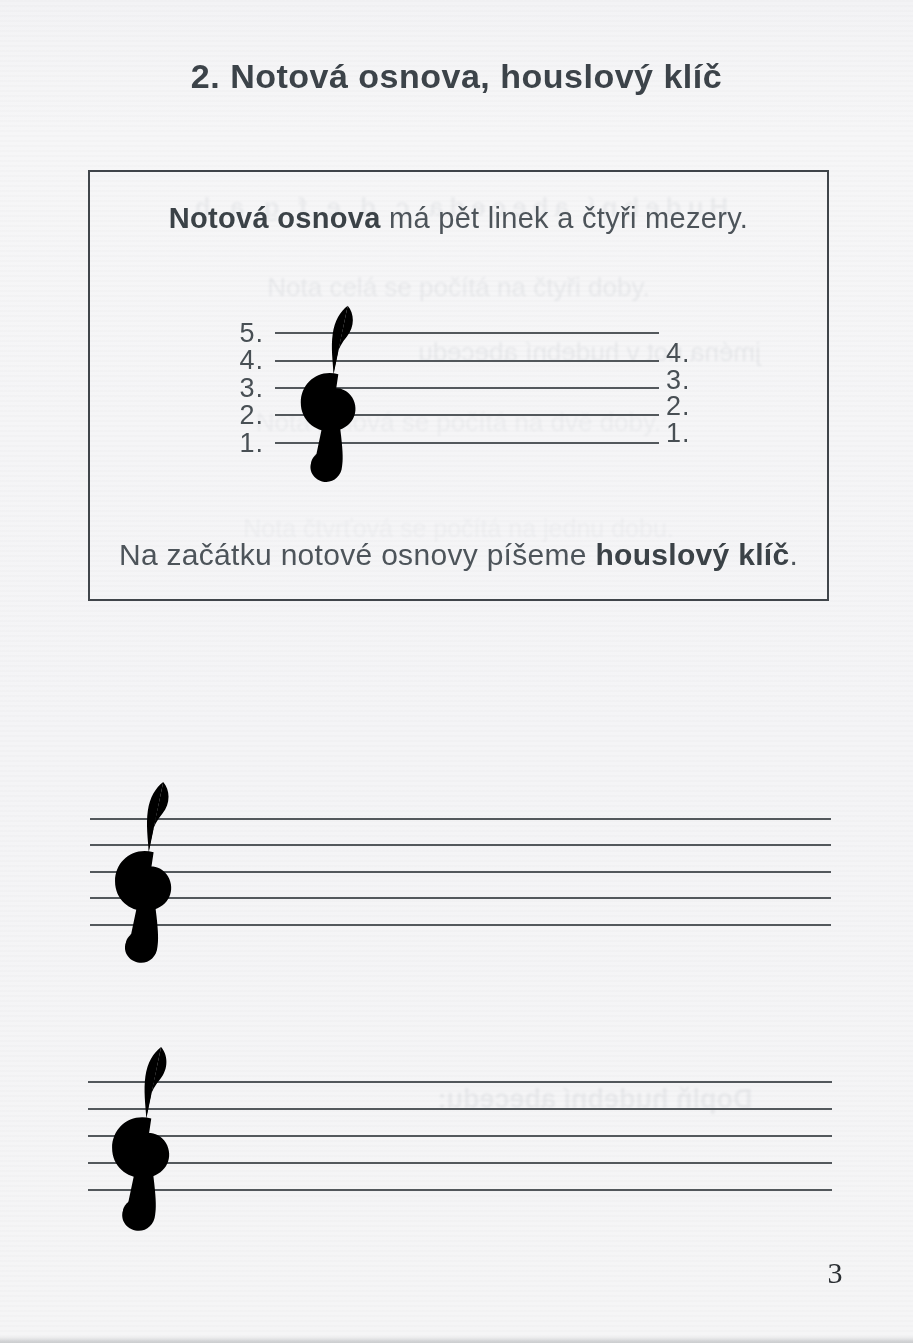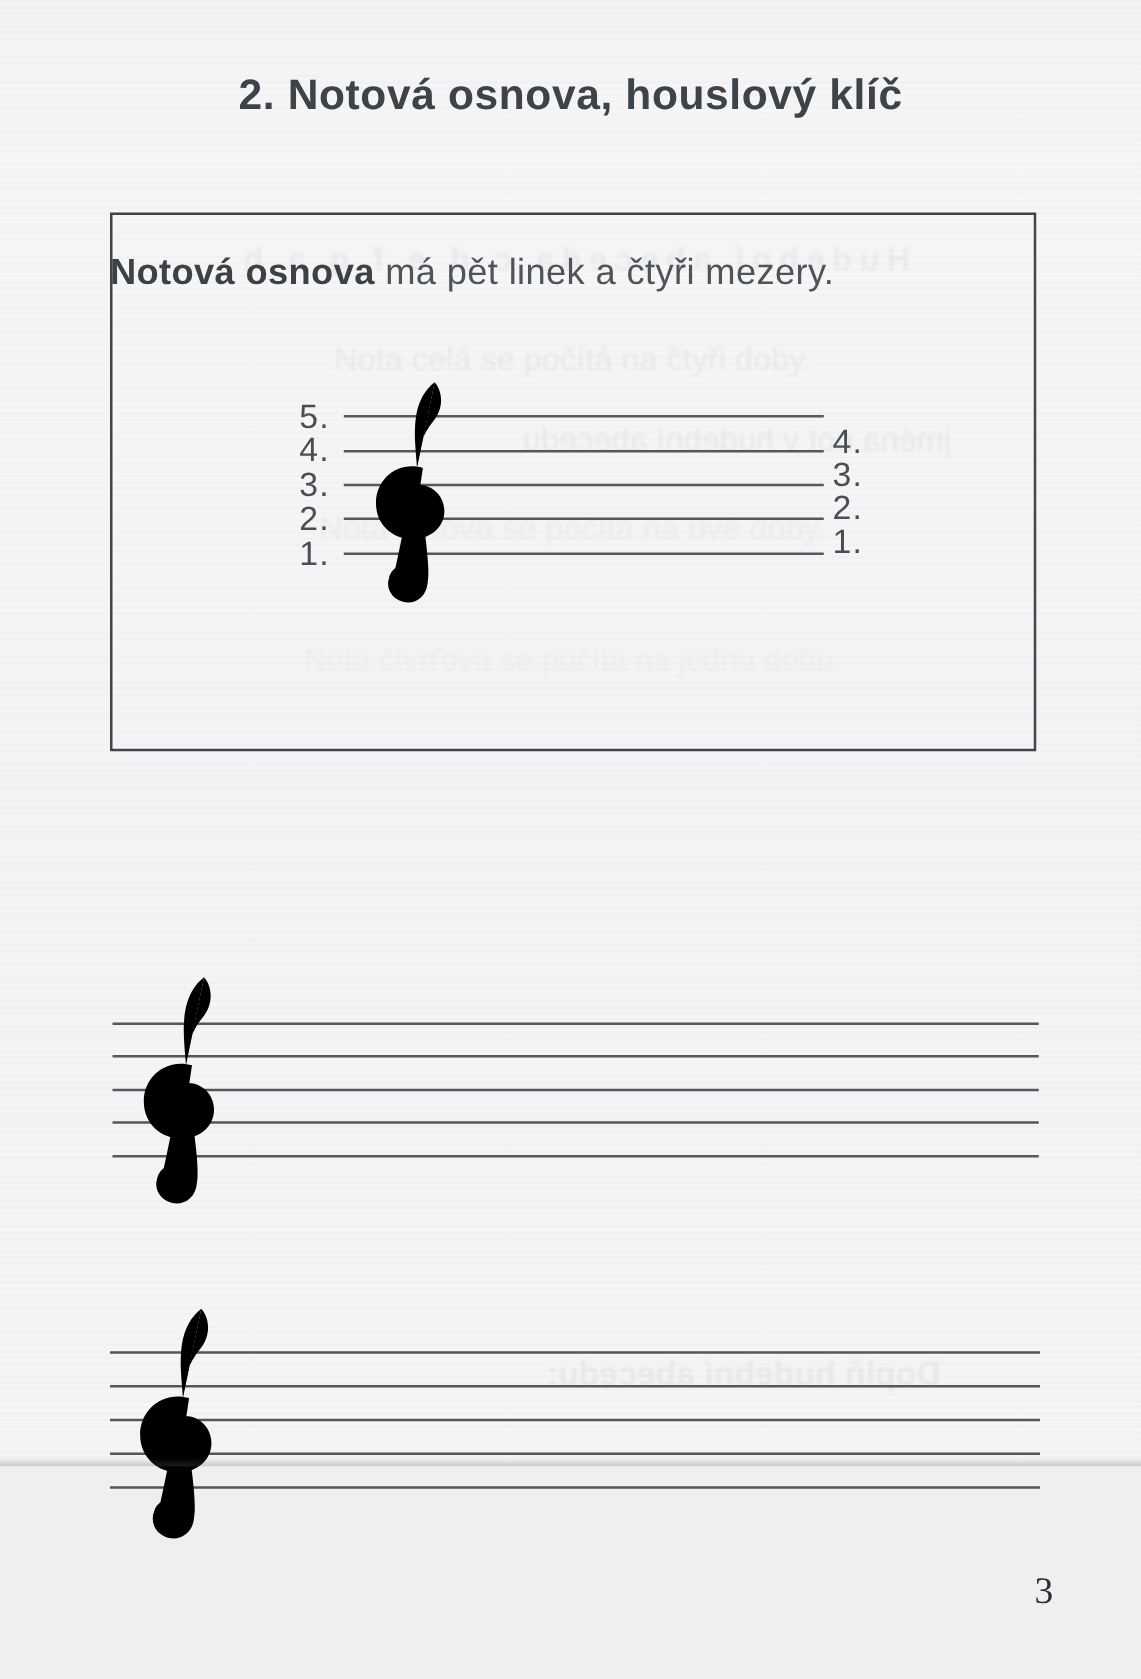--- a/index.html
+++ b/index.html
@@ -3,21 +3,21 @@
 <meta charset="utf-8">
 <style>
   html,body{margin:0;padding:0;}
   body{
     width:913px;height:1343px;
     font-family:"Liberation Sans","DejaVu Sans",sans-serif;
     background:#efeff1;
     overflow:hidden;
   }
   .page{
-    position:relative;width:913px;height:1173px;
+    position:relative;width:913px;height:1343px;
     background:linear-gradient(180deg,#f3f3f5 0%,#f6f6f7 10%,#f4f4f6 55%,#f5f5f6 100%);
   }
   
   .page::before{
     content:"";position:absolute;inset:0;pointer-events:none;
     background:repeating-linear-gradient(180deg,rgba(0,0,0,0.012) 0 2px,rgba(255,255,255,0.012) 2px 5px);
   }
   .bottom-edge{
     position:absolute;left:0;right:0;bottom:0;height:7px;
     background:linear-gradient(180deg,rgba(90,95,100,0) 0%,rgba(90,95,100,0.28) 100%);
@@ -26,21 +26,21 @@
   .title{
     position:absolute;left:0;top:57px;width:913px;margin:0;
     text-align:center;font-size:34px;font-weight:bold;letter-spacing:0.5px;
     color:#3c4349;
   }
 
   .info-box{
     position:absolute;left:88px;top:170px;width:737px;height:427px;
     border:2px solid #40454a;background:transparent;
   }
-  .box-line{position:absolute;left:88px;width:741px;margin:0;text-align:left;color:#4d545a;}
+  .box-line{position:absolute;left:88px;width:741px;margin:0;text-align:center;color:#4d545a;}
   .box-line1{top:202px;font-size:29px;letter-spacing:0.3px;}
   .box-line2{top:538px;font-size:30px;letter-spacing:0.3px;}
   .box-line b{color:#3b4247;}
 
   .staff-line{position:absolute;height:2px;background:#53585c;}
   .sb{left:275px;width:384px;}
   .sa{left:90px;width:741px;}
   .sc{left:88px;width:744px;}
 
   .numlbl{position:absolute;font-size:27px;line-height:28px;color:#484f54;letter-spacing:1px;}
@@ -111,20 +111,21 @@
 
   <span class="numlbl lbl-r" style="top:339px">4.</span>
   <span class="numlbl lbl-r" style="top:366px">3.</span>
   <span class="numlbl lbl-r" style="top:392px">2.</span>
   <span class="numlbl lbl-r" style="top:419px">1.</span>
 
   <svg class="clef" style="left:294px;top:303px" width="68" height="184" viewBox="0 0 72 196">
       <use href="#clef-symbol"></use>
     </svg>
 
+  <p class="box-line box-line2"><span>Na začátku notové osnovy píšeme </span><b>houslový klíč</b><span>.</span></p>
 
 
   <div class="staff-line sa" style="top:818px"></div>
   <div class="staff-line sa" style="top:844px"></div>
   <div class="staff-line sa" style="top:871px"></div>
   <div class="staff-line sa" style="top:897px"></div>
   <div class="staff-line sa" style="top:924px"></div>
   <svg class="clef" style="left:108px;top:779px" width="70" height="189" viewBox="0 0 72 196">
       <use href="#clef-symbol"></use>
     </svg>

